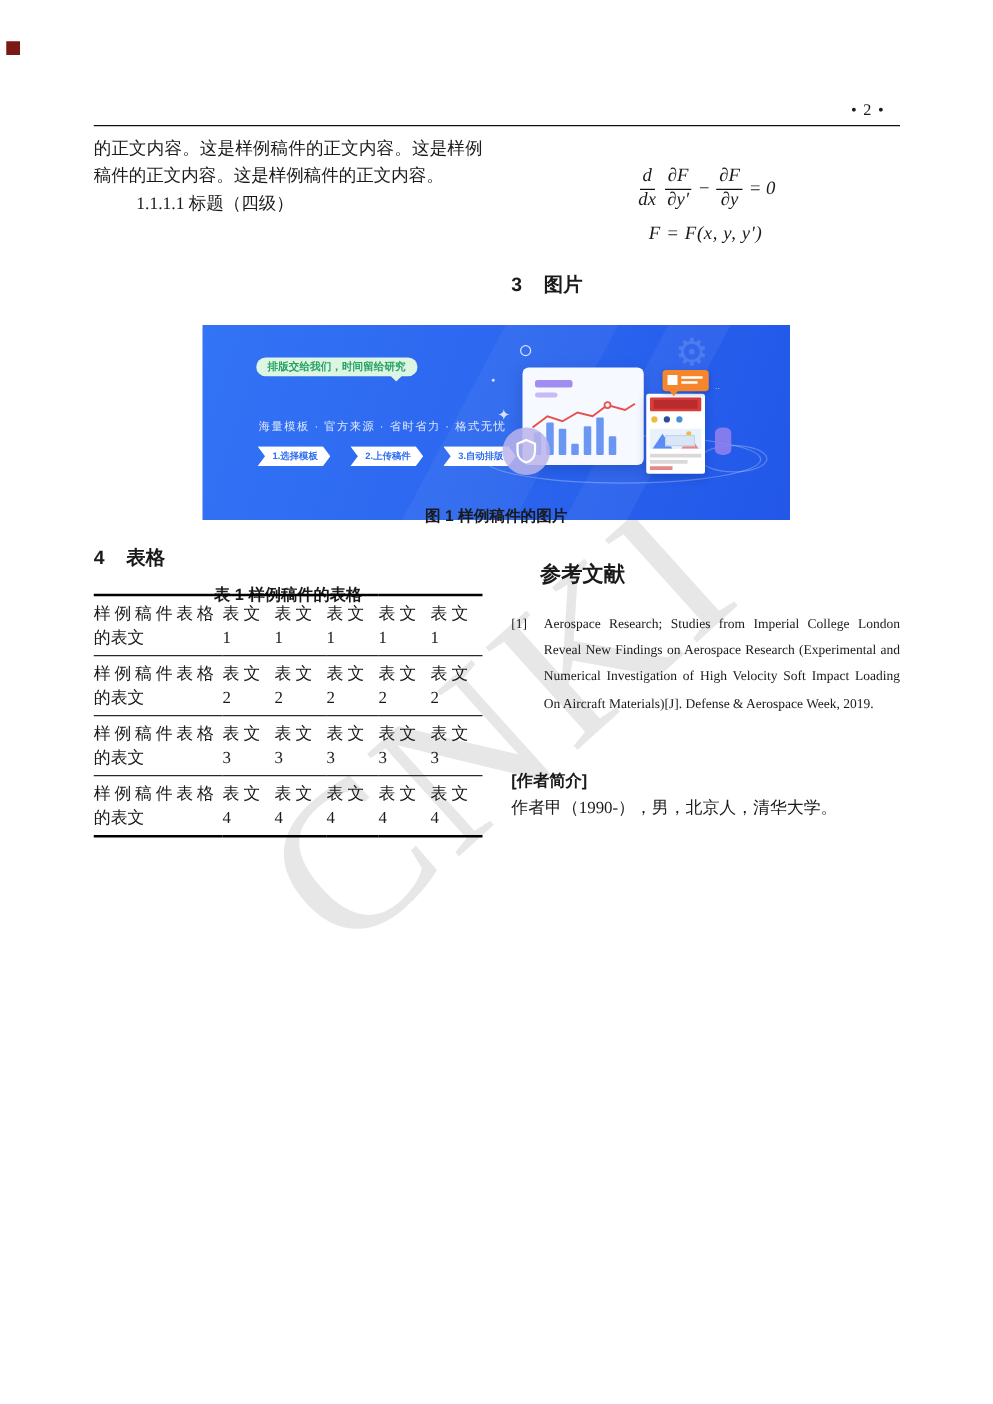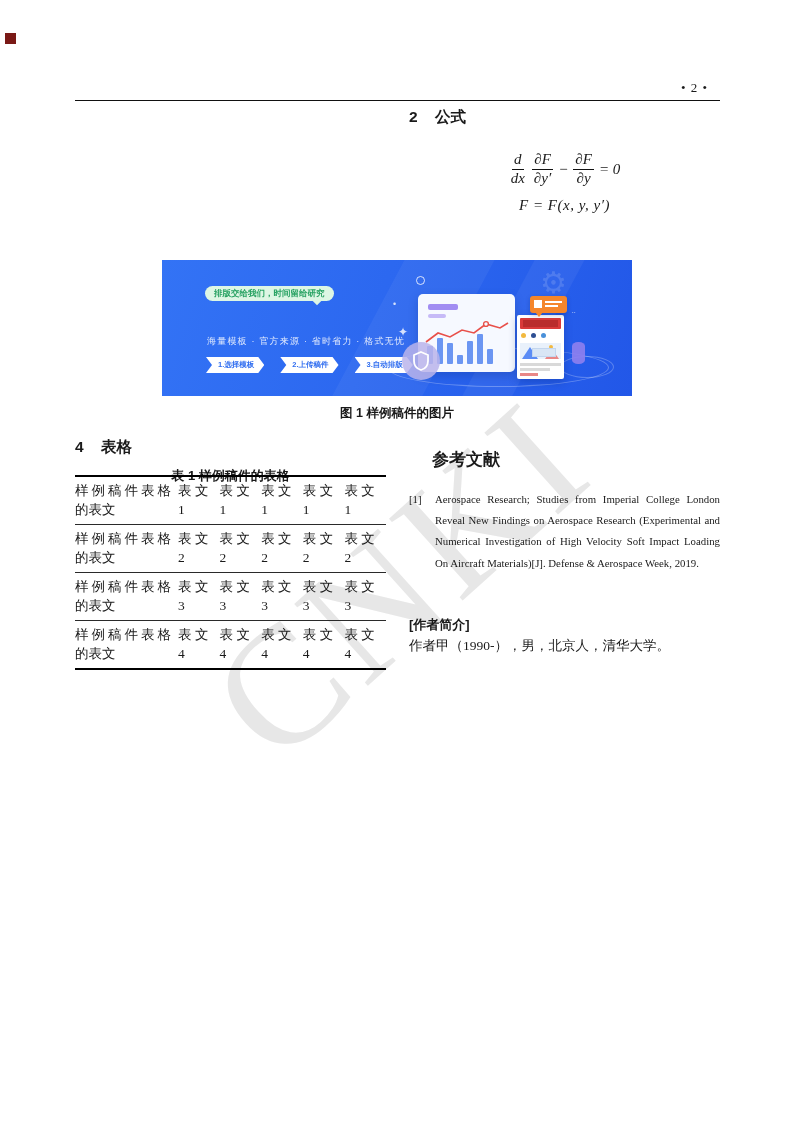--- a/index.html
+++ b/index.html
@@ -27,21 +27,21 @@
   .sec-head .no{display:inline-block;min-width:26px;}
   
   .formula-block{margin:26px 0 10px;text-align:center;font-style:italic;font-size:15px;}
   .frow{display:flex;align-items:center;justify-content:center;gap:5px;}
   .frac{display:inline-flex;flex-direction:column;align-items:center;line-height:1.05;}
   .frac .num{padding:0 2px 1px;border-bottom:1.2px solid #111;}
   .frac .den{padding:1px 2px 0;}
   .f-line2{margin-top:10px;letter-spacing:.5px;}
   .sec3{margin-top:24px;}
   
-  .banner{position:absolute;left:162px;top:260px;width:470px;height:136px;overflow:hidden;
+  .banner{position:absolute;left:162px;top:260px;width:470px;height:156px;overflow:hidden;
           background:linear-gradient(108deg,#3373f5 0%,#2c68f0 45%,#2257e8 100%);
           font-family:"Liberation Sans","DejaVu Sans",sans-serif;text-decoration:underline;}
   .streak{position:absolute;background:rgba(255,255,255,.05);transform:skewX(-28deg);}
   .s1{left:200px;top:-20px;width:90px;height:200px;}
   .s2{left:330px;top:-20px;width:50px;height:200px;}
   .badge{position:absolute;left:43px;top:26px;background:#ddf6e4;color:#28a263;
          font-size:8.5px;font-weight:bold;padding:3px 9px;border-radius:9px;line-height:1;}
   .badge:after{content:"";position:absolute;right:14px;bottom:-3px;width:6px;height:6px;
                background:#ddf6e4;transform:rotate(45deg);}
   .banner-title{position:absolute;left:43px;top:43px;color:#fff;font-size:20px;
@@ -125,45 +125,47 @@
   <div class="watermark">
     <span>CNKI</span>
   </div>
 
   <div class="content">
     <div class="corner-mark"></div>
     <div class="page-num">• 2 •</div>
     <div class="header-rule"></div>
 
     <div class="col-left">
+      <div class="body-text">的正文内容。这是样例稿件的正文内容。这是样例稿件的正文内容。这是样例稿件的正文内容。</div>
+      <div class="h4line">1.1.1.1 标题（四级）</div>
     </div>
 
     <div class="col-right">
-      <div class="sec-head">
-        <span class="no">2</span><span>公式</span>
-      </div>
       <div class="formula-block">
         <div class="frow">
           <span class="frac">
               <span class="num">d</span>
               <span class="den">dx</span>
             </span>
           <span class="frac">
               <span class="num">∂F</span>
               <span class="den">∂y′</span>
             </span>
           <span>−</span>
           <span class="frac">
               <span class="num">∂F</span>
               <span class="den">∂y</span>
             </span>
           <span>= 0</span>
         </div>
         <div class="f-line2">F = F(x, y, y′)</div>
       </div>
+      <div class="sec-head sec3">
+        <span class="no">3</span><span>图片</span>
+      </div>
     </div>
 
     <div class="banner">
       <div class="streak s1"></div>
       <div class="streak s2"></div>
       <div class="badge">排版交给我们，时间留给研究</div>
       <div class="banner-sub">海量模板 · 官方来源 · 省时省力 · 格式无忧</div>
       <div class="steps">
         <span class="step">1.选择模板</span>
         <span class="step">2.上传稿件</span>

